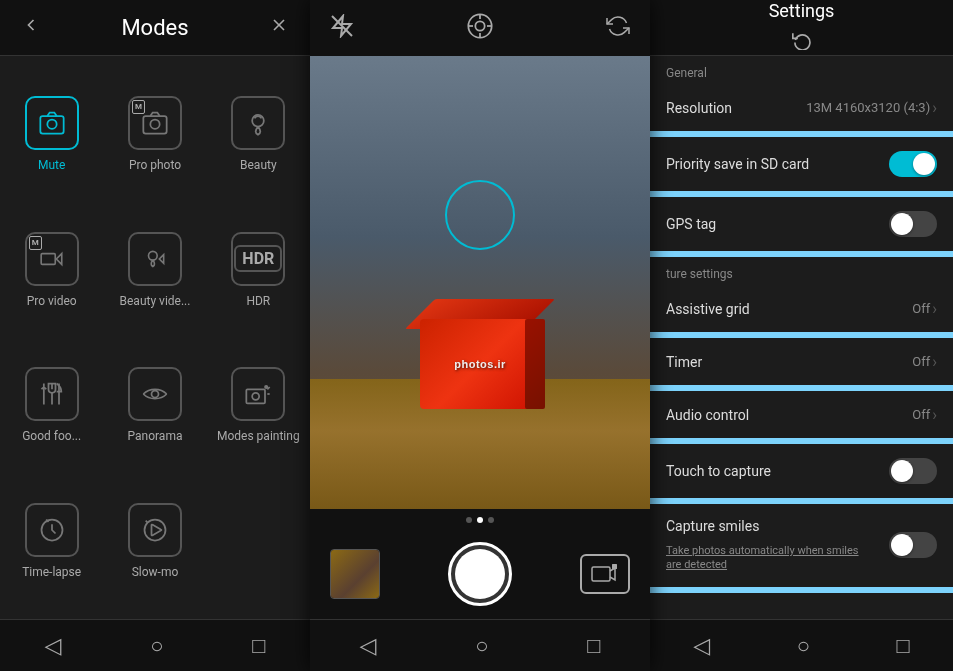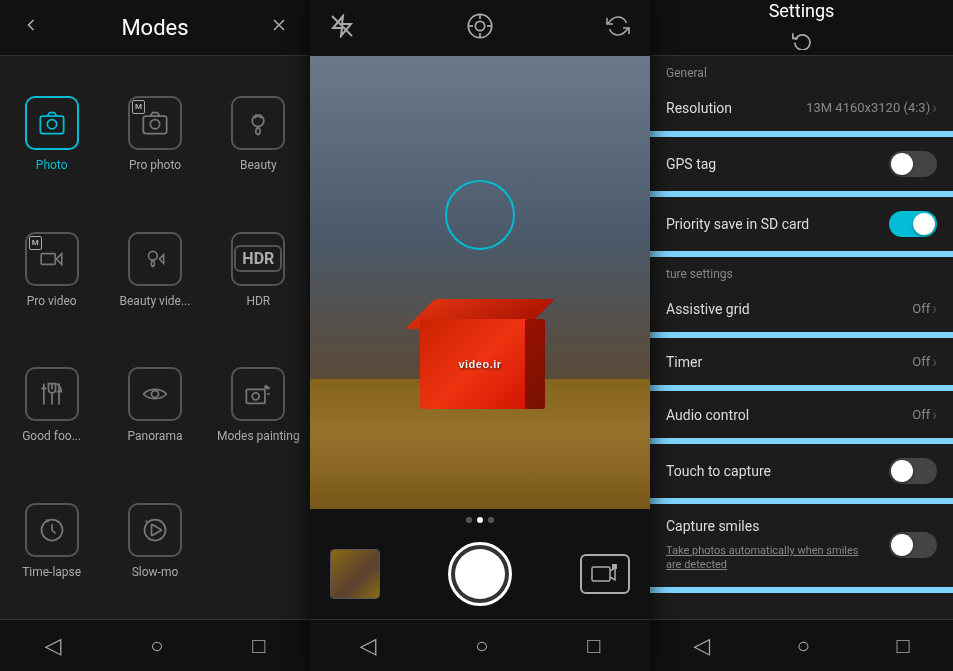--- a/index.html
+++ b/index.html
@@ -452,21 +452,21 @@
   <div class="modes-grid">
 
     <div class="mode-item active">
       <div class="mode-icon-wrapper">
         <svg width="28" height="28" viewBox="0 0 24 24" fill="none" stroke="#00bcd4" stroke-width="1.5">
           <rect x="2" y="6" width="20" height="15" rx="2"></rect>
           <circle cx="12" cy="13" r="4"></circle>
           <path d="M8 6l2-3h4l2 3"></path>
         </svg>
       </div>
-      <span class="mode-label">Photo</span>
+      <span class="mode-label">Mute</span>
     </div>
 
     <div class="mode-item">
       <div class="mode-icon-wrapper pro-style">
         <span class="pro-badge">M</span>
         <svg width="28" height="28" viewBox="0 0 24 24" fill="none" stroke="#777" stroke-width="1.5">
           <rect x="2" y="6" width="20" height="15" rx="2"></rect>
           <circle cx="12" cy="13" r="4"></circle>
           <path d="M8 6l2-3h4l2 3"></path>
         </svg>
@@ -609,21 +609,21 @@
         <path d="M20.49 9A9 9 0 0 0 5.64 5.64L1 10m22 4l-4.64 4.36A9 9 0 0 1 3.51 15"></path>
       </svg>
     </span>
   </div>
 
   <div class="camera-viewfinder">
     <div class="wooden-floor"></div>
     <div class="red-cube">
       <div class="cube-face-top"></div>
       <div class="cube-face-front">
-        <span style="font-size:11px; letter-spacing:0.5px; color:#eee; text-shadow: 1px 1px 3px rgba(0,0,0,0.7);">video.ir</span>
+        <span style="font-size:11px; letter-spacing:0.5px; color:#eee; text-shadow: 1px 1px 3px rgba(0,0,0,0.7);">photos.ir</span>
       </div>
       <div class="cube-face-right"></div>
     </div>
     <div class="focus-circle"></div>
   </div>
 
   <div style="background:#111; padding:4px 0 2px;">
     <div class="page-dots">
       <div class="dot"></div>
       <div class="dot active"></div>
@@ -677,40 +677,40 @@
         <span class="settings-item-label">Resolution</span>
       </div>
       <div class="settings-item-right">
         <span class="settings-value">13M 4160x3120 (4:3)</span>
         <span class="chevron-right">›</span>
       </div>
     </div>
 
     <div class="settings-item">
       <div class="settings-item-left">
+        <span class="settings-item-label">Priority save in SD card</span>
+      </div>
+      <div class="settings-item-right">
+        <div class="toggle on">
+          <div class="toggle-thumb"></div>
+        </div>
+      </div>
+    </div>
+
+    <div class="settings-item">
+      <div class="settings-item-left">
         <span class="settings-item-label">GPS tag</span>
       </div>
       <div class="settings-item-right">
         <div class="toggle">
           <div class="toggle-thumb"></div>
         </div>
       </div>
     </div>
 
-    <div class="settings-item">
-      <div class="settings-item-left">
-        <span class="settings-item-label">Priority save in SD card</span>
-      </div>
-      <div class="settings-item-right">
-        <div class="toggle on">
-          <div class="toggle-thumb"></div>
-        </div>
-      </div>
-    </div>
-
     <div class="settings-section-label">
       <span>ture settings</span>
     </div>
 
     <div class="settings-item">
       <div class="settings-item-left">
         <span class="settings-item-label">Assistive grid</span>
       </div>
       <div class="settings-item-right">
         <span class="settings-value">Off</span>

